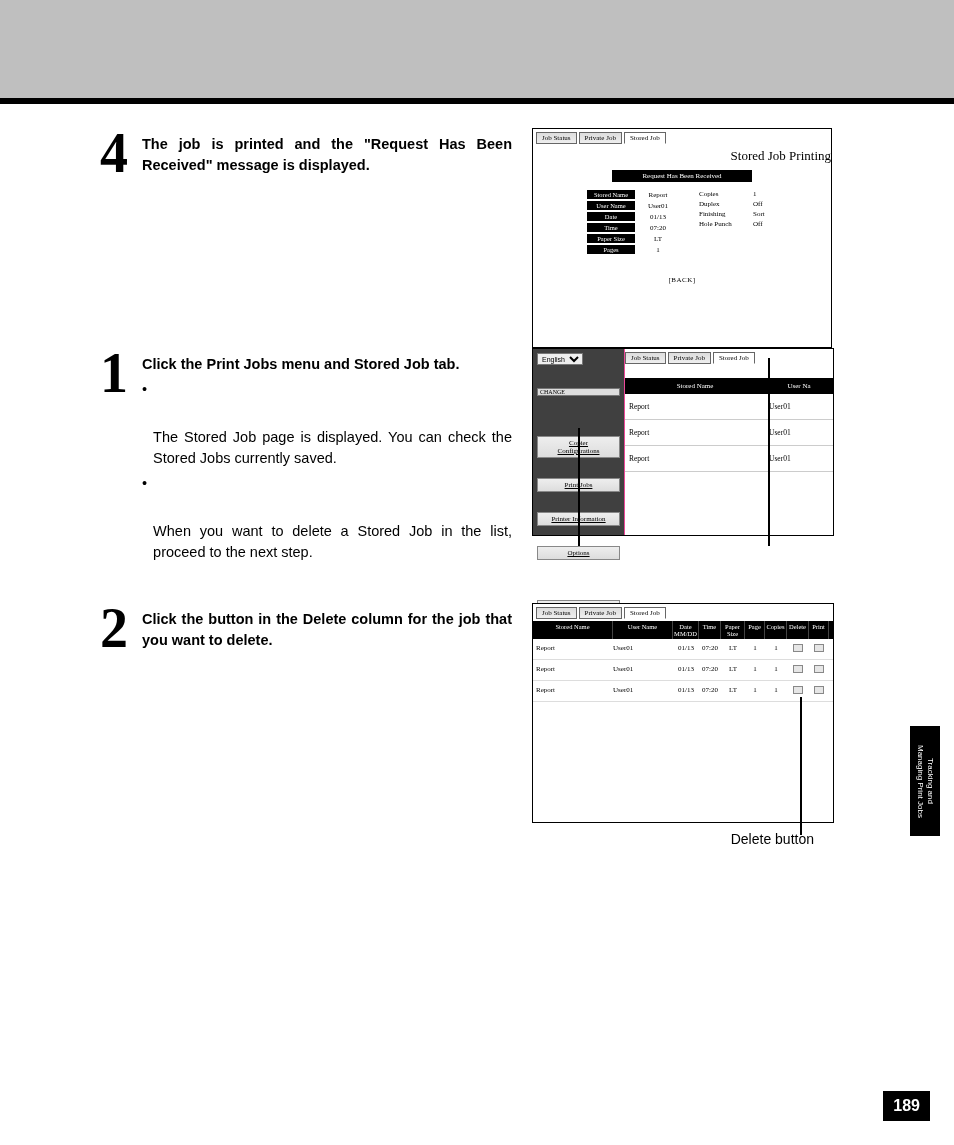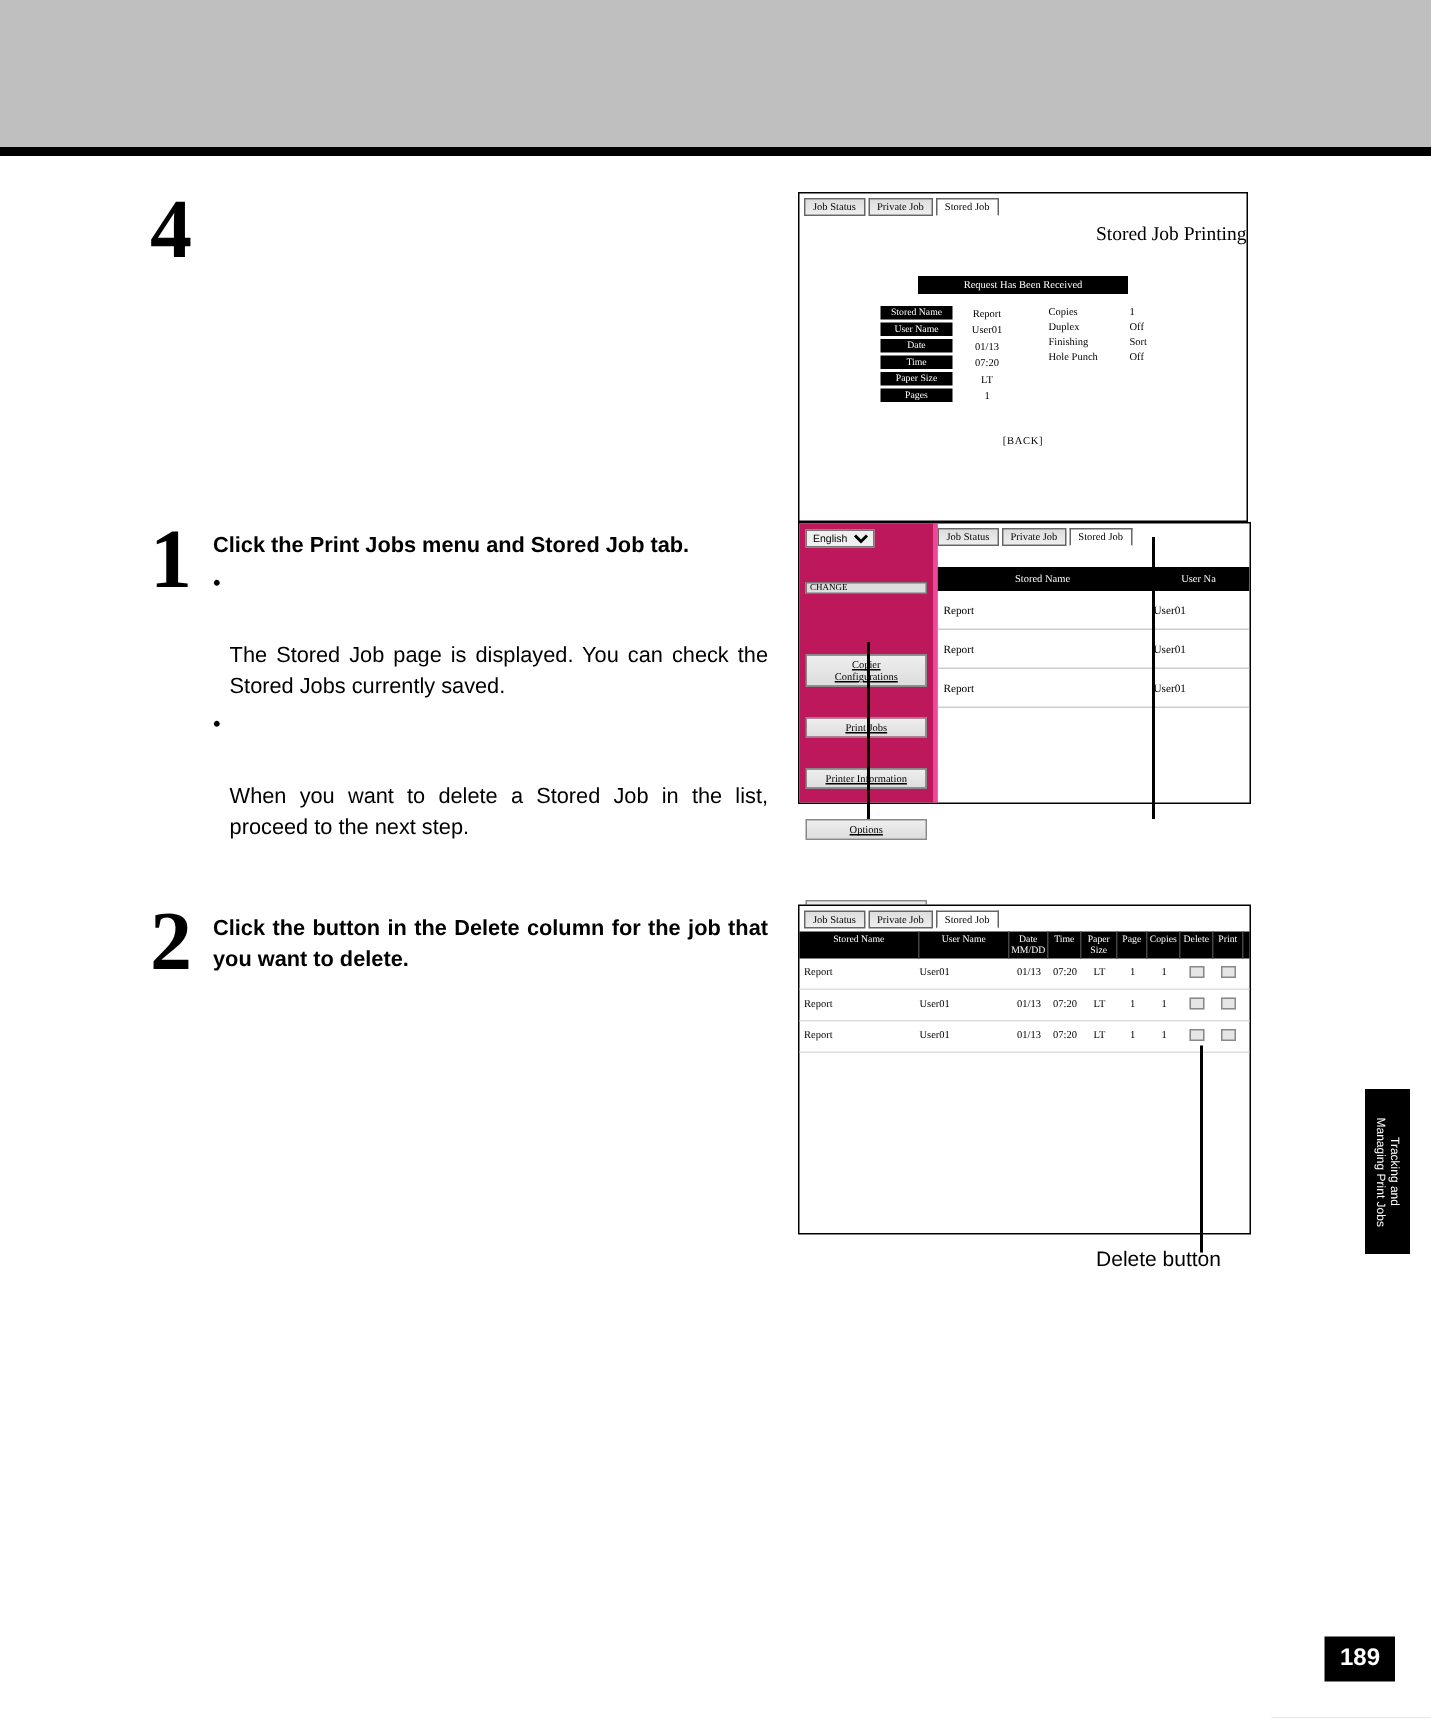--- a/index.html
+++ b/index.html
@@ -67,39 +67,39 @@
     background: linear-gradient(#ddd,#eee);
     padding: 1px 5px;
     font-size: 7px;
   }
   .tab.active { background: #fff; border-bottom-color: #fff; }
 
   
   .shot1 { width: 300px; height: 220px; }
   .shot1 .title { text-align: right; font-size: 13px; margin-top: 4px; }
   .shot1 .msg {
-    width: 140px; margin: 20px auto 8px auto;
+    width: 140px; margin: 6px auto 8px auto;
     background: #000; color: #fff; text-align: center;
     font-size: 7px; padding: 2px 0;
   }
   .shot1 .cols { display: flex; justify-content: center; gap: 24px; }
   .shot1 .pair-col .pair { display: flex; align-items: center; gap: 6px; font-size: 7px; margin-bottom: 2px;}
   .shot1 .pair .lbl {
     width: 48px; background: #000; color: #fff; text-align: center; padding: 1px 0;
     font-size: 6.5px;
   }
   .shot1 .pair .val { width: 34px; text-align: center; }
   .shot1 .rcol .pair .lbl2 { width: 48px; font-size: 7px; }
   .shot1 .rcol .pair .val2 { width: 24px; text-align: left; }
   .shot1 .back { text-align:center; font-size:7px; margin-top:20px; letter-spacing:0.5px;}
 
   
   .shot2 { width: 302px; height: 188px; display:flex; }
   .shot2 .side {
-    width: 92px; background:#be185d; border-right:3px solid #ec4899;
+    width: 92px; background:#404040; border-right:1px solid #ec4899;
     padding: 4px; display:flex; flex-direction:column; gap:20px;
   }
   .shot2 .side .sel {
     display:flex; gap:2px; margin-bottom:3px;
   }
   .shot2 .side select {
     font-size:7px; width:46px; height:12px; border:1px solid #777;
   }
   .shot2 .side .chg {
     font-size:6px; border:1px solid #777; background:#ddd; padding:0 2px; height:12px;
@@ -180,20 +180,23 @@
 
 <div class="page">
   <div class="top-band"></div>
   <div class="top-rule"></div>
 
   <div class="content">
 
     <div class="block">
       <div class="left step-row">
         <div class="step-num">4</div>
+        <div class="step-text">
+          <span class="bold">The job is printed and the "Request Has Been Received" message is displayed.</span>
+        </div>
       </div>
       <div class="rightcol">
         <div class="shot shot1">
           <div class="tabs">
             <div class="tab">Job Status</div>
             <div class="tab">Private Job</div>
             <div class="tab active">Stored Job</div>
           </div>
           <div class="title">Stored Job Printing</div>
           <div class="msg">Request Has Been Received</div>

